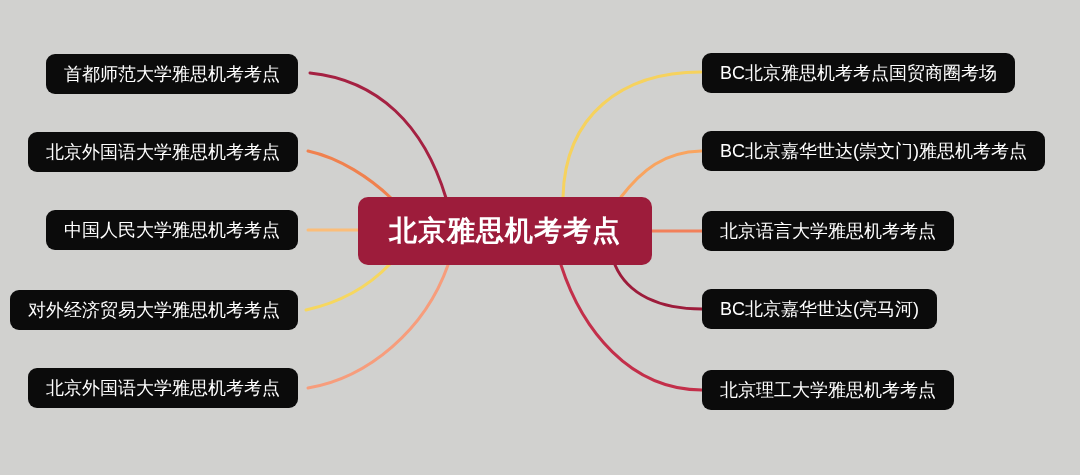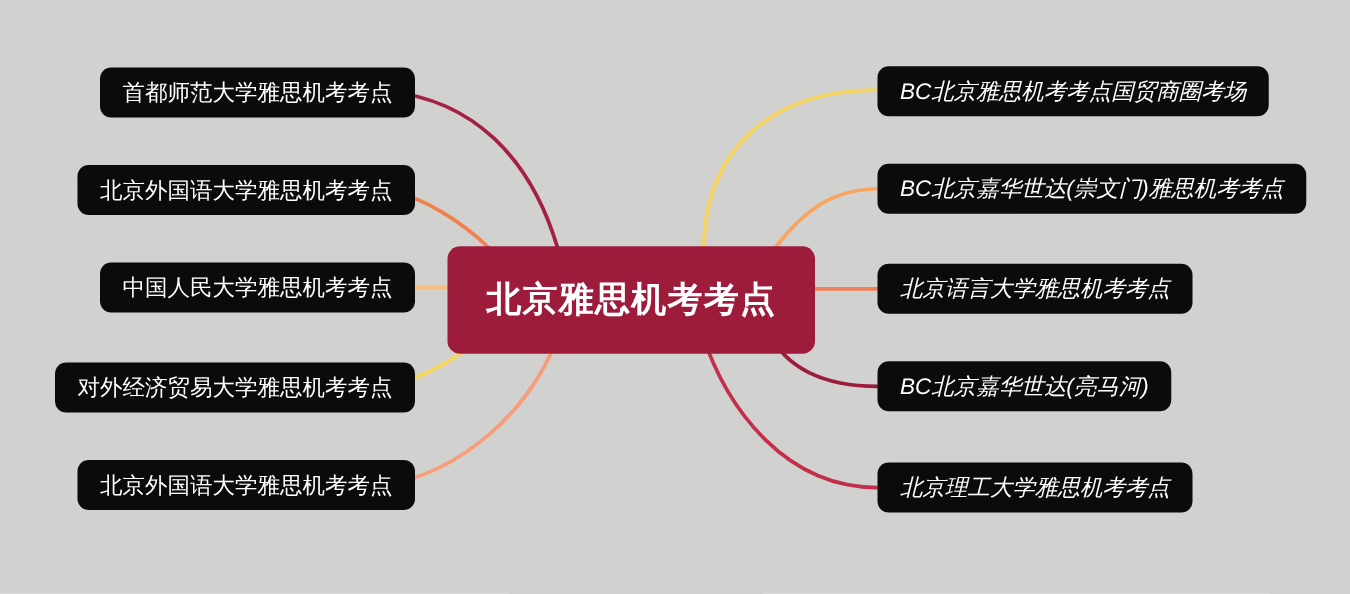--- a/index.html
+++ b/index.html
@@ -28,26 +28,26 @@
     line-height: 40px;
     padding: 0 18px;
     background: #0b0b0b;
     color: #ffffff;
     font-size: 18px;
     font-weight: 500;
     border-radius: 9px;
     white-space: nowrap;
     box-sizing: border-box;
   }
-  .node.left  { right: 748px; text-align: center; }  
-  .node.right { left: 702px;  text-align: center; font-style: italic; }
+  .node.left  { right: 782px; text-align: center; }  
+  .node.right { left: 702px;  text-align: center; }
   .center-node {
     position: absolute;
     left: 358px; top: 197px;
-    width: 294px; height: 86px;
+    width: 294px; height: 68px;
     background: #9d1c3b;
     color: #ffffff;
     font-size: 28px;
     font-weight: 700;
     border-radius: 10px;
     display: flex;
     align-items: center;
     justify-content: center;
     white-space: nowrap;
     letter-spacing: 1px;

